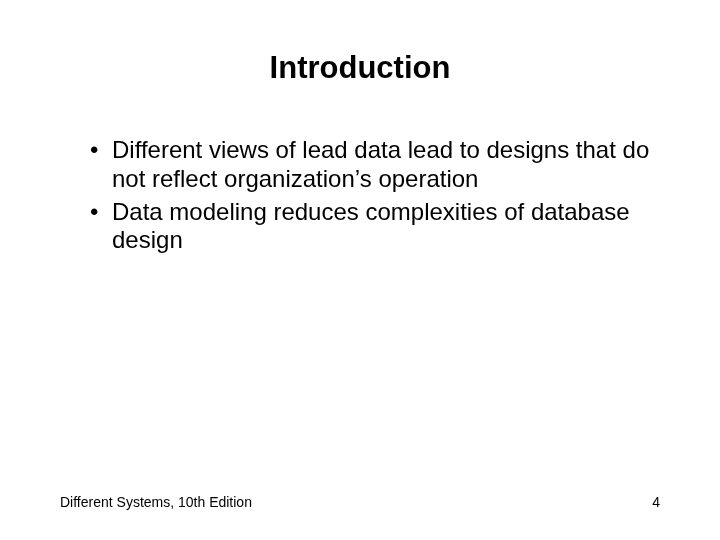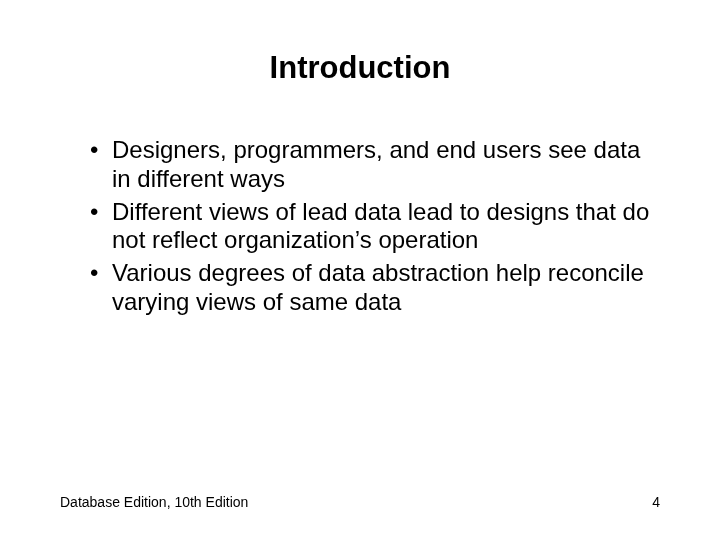--- a/index.html
+++ b/index.html
@@ -58,19 +58,18 @@
     bottom: 30px;
     font-size: 14px;
   }
 </style>
 </head>
 <body>
 
 <div class="slide">
   <h1 class="title">Introduction</h1>
   <ul class="bullets">
-    <li>Designers, programmers, and end users see data in different ways</li>
     <li>Different views of lead data lead to designs that do not reflect organization’s operation</li>
-    <li>Various degrees of data abstraction help reconcile varying views of same data</li>
+    <li>Data modeling reduces complexities of database design</li>
   </ul>
-  <div class="footer-left">Database Edition, 10th Edition</div>
+  <div class="footer-left">Different Systems, 10th Edition</div>
   <div class="footer-right">4</div>
 </div>
 
 </body></html>

